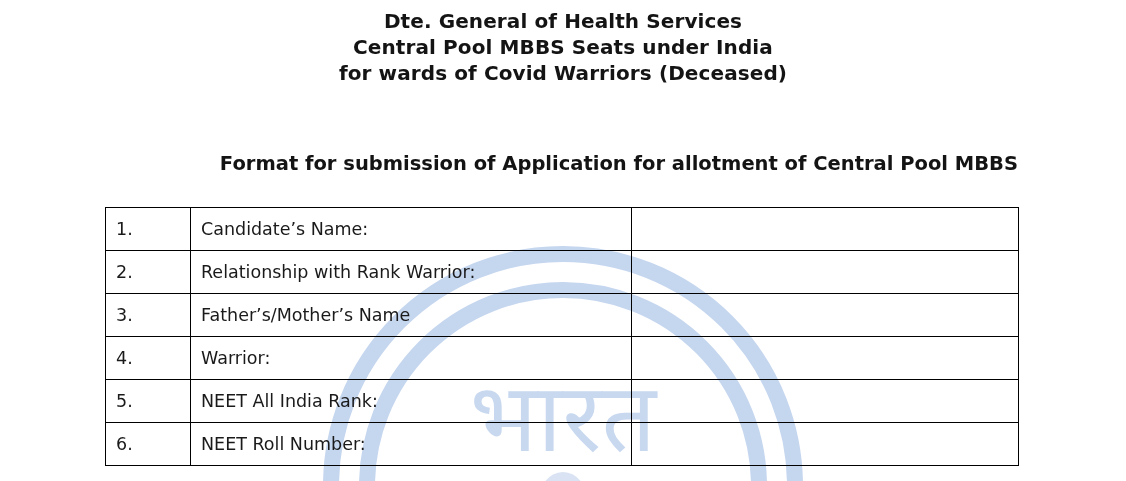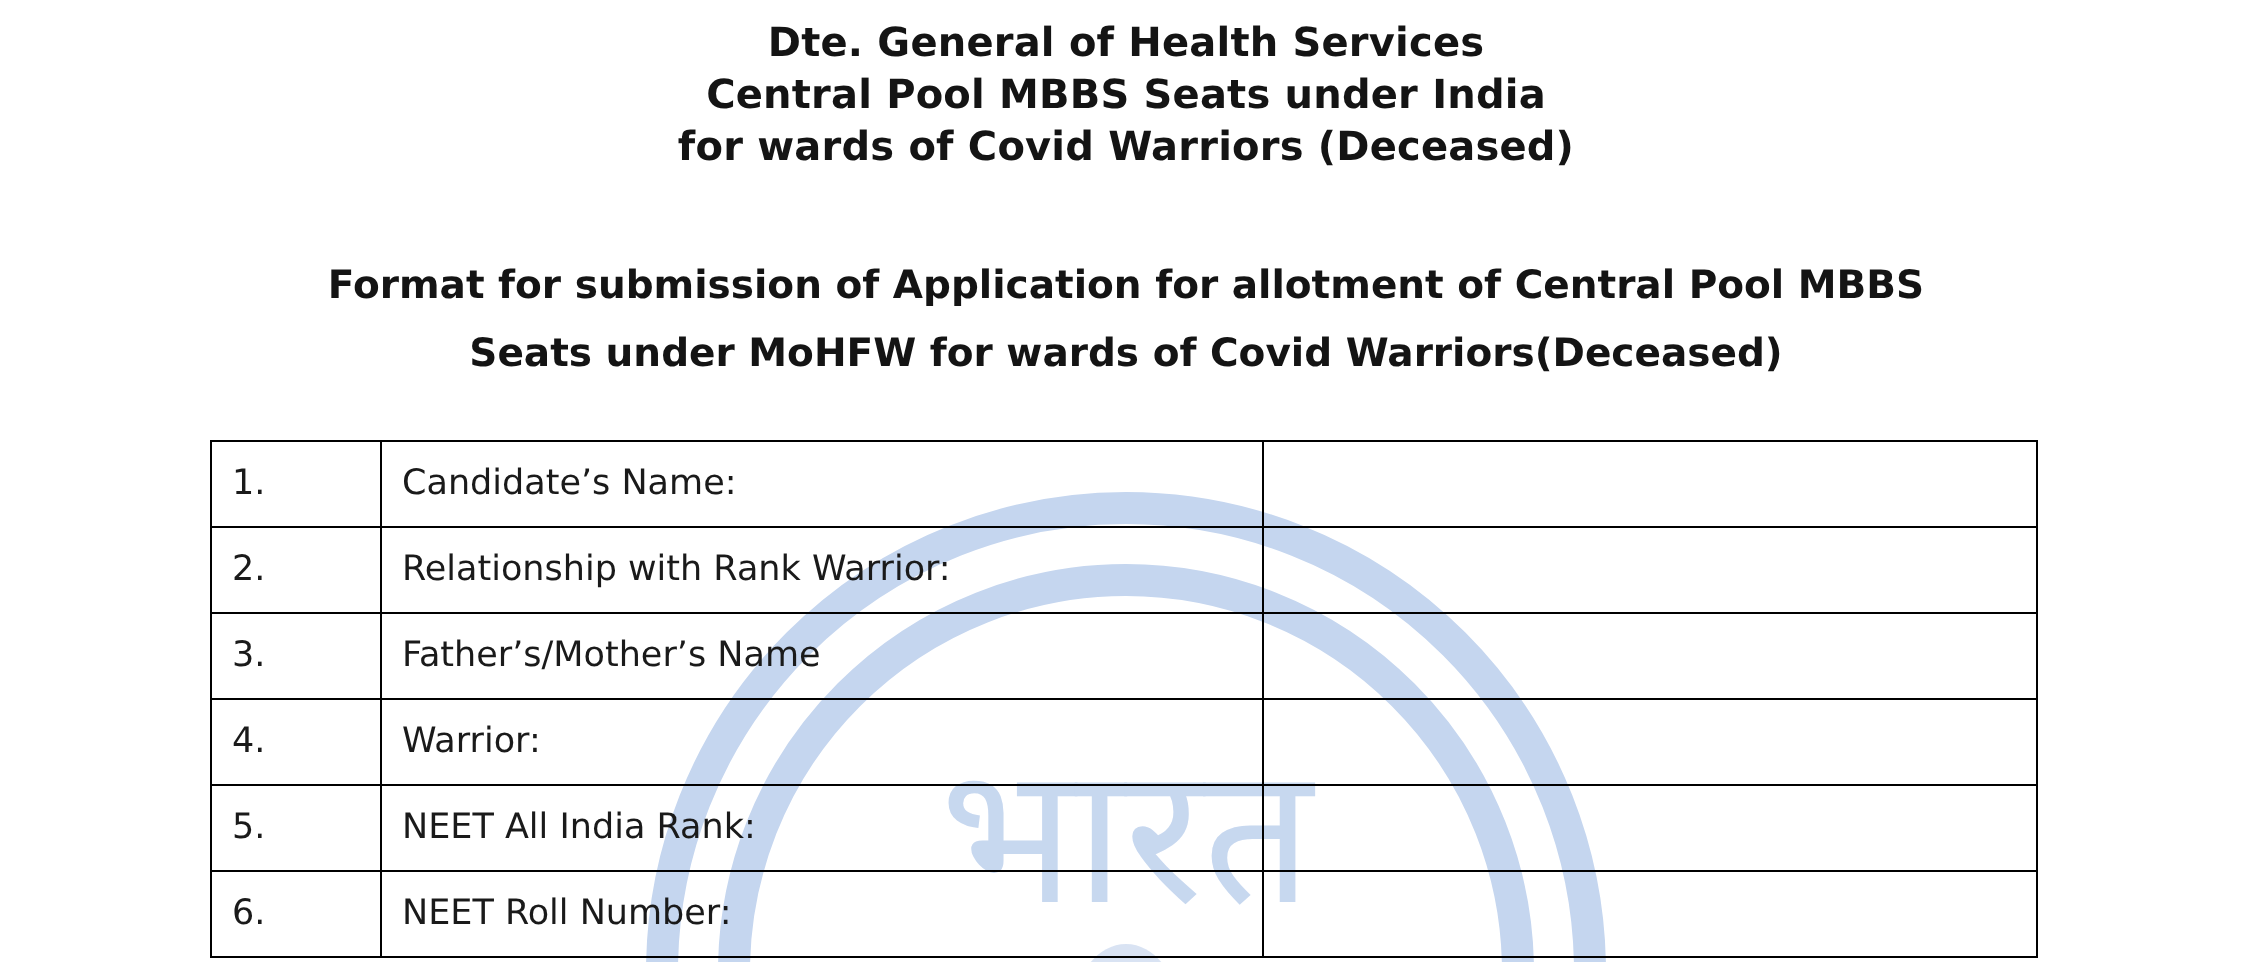--- a/index.html
+++ b/index.html
@@ -41,23 +41,23 @@
   }
   .header-line {
     font-weight: bold;
     font-size: 20px;
     line-height: 26px;
     letter-spacing: 0.1px;
     color: #141414;
   }
 
   .subtitle-block {
-    text-align: center;
-    margin-top: 40px;
-    padding: 0 48px;
+    text-align: right;
+    margin-top: 61px;
+    padding: 0 108px;
   }
   .subtitle-line {
     font-weight: bold;
     font-size: 19.5px;
     line-height: 34px;
     color: #141414;
   }
 
   .form-table-wrap {
     margin-top: 26px;
@@ -103,21 +103,20 @@
 <div class="page">
 
   <div class="header-block">
     <div class="header-line">Dte. General of Health Services</div>
     <div class="header-line">Central Pool MBBS Seats under India</div>
     <div class="header-line">for wards of Covid Warriors (Deceased)</div>
   </div>
 
   <div class="subtitle-block">
     <div class="subtitle-line">Format for submission of Application for allotment of Central Pool MBBS</div>
-    <div class="subtitle-line">Seats under MoHFW for wards of Covid Warriors(Deceased)</div>
   </div>
 
   <div class="form-table-wrap">
     <table class="form-table">
       <tbody>
         <tr>
           <td class="col-sno">1.</td>
           <td class="col-label">Candidate’s Name:</td>
           <td class="col-value"></td>
         </tr>

